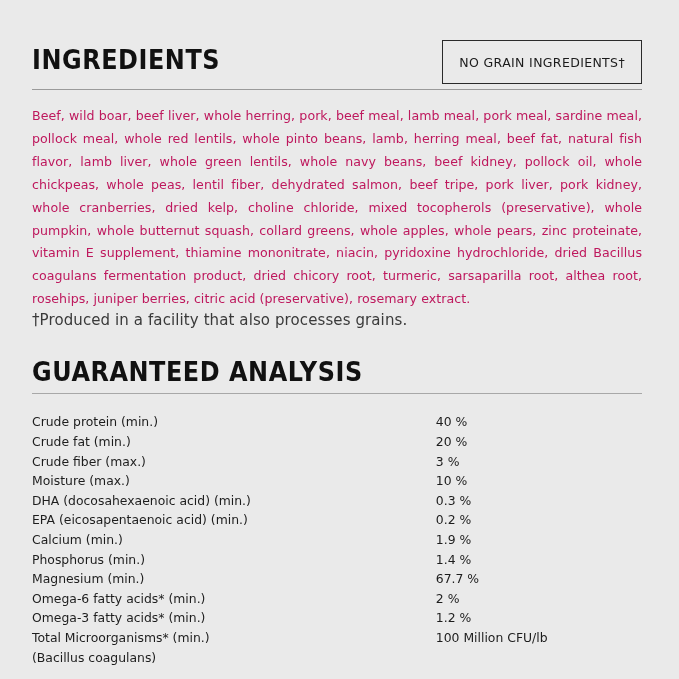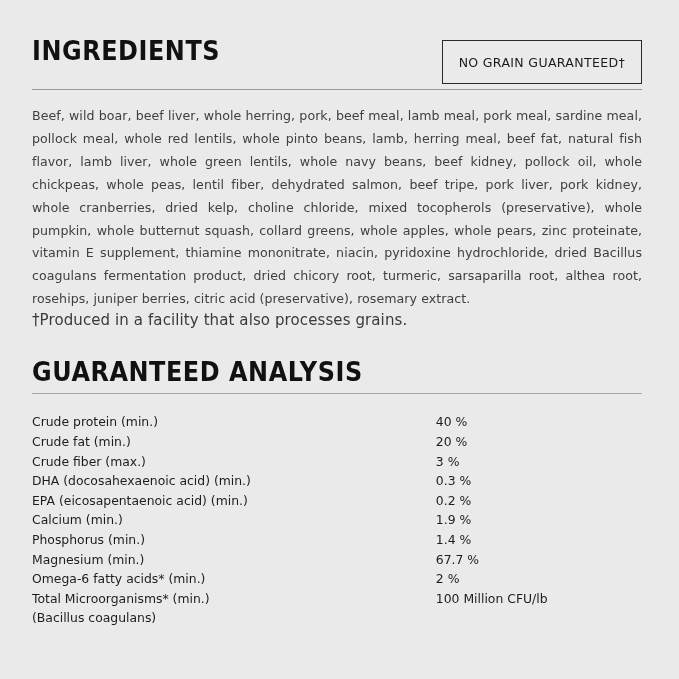--- a/index.html
+++ b/index.html
@@ -18,21 +18,21 @@
     box-sizing: border-box;
     width: 679px;
     height: 679px;
     padding: 30px 37px 0 32px;
     background: #eaeaea;
   }
 
   
   .head-row {
     display: flex;
-    align-items: flex-start;
+    align-items: center;
     justify-content: space-between;
     margin-top: 8px;
   }
   .section-title {
     font-family: "DejaVu Sans", sans-serif;
     font-weight: 700;
     font-size: 26px;
     letter-spacing: 0.6px;
     line-height: 1;
     margin: 0;
@@ -61,21 +61,21 @@
     border-top: 1px solid #a8a8a8;
   }
 
   
   .ingredients-body {
     margin-top: 15px;
     font-size: 12.6px;
     line-height: 1.82;
     text-align: justify;
     text-justify: inter-word;
-    color: #404040;
+    color: #be185d;
     letter-spacing: 0.05px;
   }
   .footnote {
     margin-top: 0;
     font-size: 15px;
     color: #3a3a3a;
     letter-spacing: 0.1px;
   }
 
   
@@ -113,21 +113,21 @@
     padding-top: 1px;
   }
 </style>
 </head>
 <body>
 
 <div class="page">
 
   <div class="head-row">
     <h1 class="section-title">INGREDIENTS</h1>
-    <div class="no-grain-box">NO GRAIN GUARANTEED†</div>
+    <div class="no-grain-box">NO GRAIN INGREDIENTS†</div>
   </div>
   <hr class="rule">
 
   <div class="ingredients-body">Beef, wild boar, beef liver, whole herring, pork, beef meal, lamb meal, pork meal, sardine meal, pollock meal, whole red lentils, whole pinto beans, lamb, herring meal, beef fat, natural fish flavor, lamb liver, whole green lentils, whole navy beans, beef kidney, pollock oil, whole chickpeas, whole peas, lentil fiber, dehydrated salmon, beef tripe, pork liver, pork kidney, whole cranberries, dried kelp, choline chloride, mixed tocopherols (preservative), whole pumpkin, whole butternut squash, collard greens, whole apples, whole pears, zinc proteinate, vitamin E supplement, thiamine mononitrate, niacin, pyridoxine hydrochloride, dried Bacillus coagulans fermentation product, dried chicory root, turmeric, sarsaparilla root, althea root, rosehips, juniper berries, citric acid (preservative), rosemary extract.</div>
 
   <div class="footnote">†Produced in a facility that also processes grains.</div>
 
   <div class="ga-header">
     <h2 class="ga-title">GUARANTEED ANALYSIS</h2>
   </div>
@@ -141,20 +141,24 @@
       </tr>
       <tr>
         <td>Crude fat (min.)</td>
         <td class="val">20 %</td>
       </tr>
       <tr>
         <td>Crude fiber (max.)</td>
         <td class="val">3 %</td>
       </tr>
       <tr>
+        <td>Moisture (max.)</td>
+        <td class="val">10 %</td>
+      </tr>
+      <tr>
         <td>DHA (docosahexaenoic acid) (min.)</td>
         <td class="val">0.3 %</td>
       </tr>
       <tr>
         <td>EPA (eicosapentaenoic acid) (min.)</td>
         <td class="val">0.2 %</td>
       </tr>
       <tr>
         <td>Calcium (min.)</td>
         <td class="val">1.9 %</td>
@@ -165,20 +169,24 @@
       </tr>
       <tr>
         <td>Magnesium (min.)</td>
         <td class="val">67.7 %</td>
       </tr>
       <tr>
         <td>Omega-6 fatty acids* (min.)</td>
         <td class="val">2 %</td>
       </tr>
       <tr>
+        <td>Omega-3 fatty acids* (min.)</td>
+        <td class="val">1.2 %</td>
+      </tr>
+      <tr>
         <td>Total Microorganisms* (min.)</td>
         <td class="val">100 Million CFU/lb</td>
       </tr>
       <tr>
         <td class="ga-note" colspan="2">(Bacillus coagulans)</td>
       </tr>
     </tbody>
   </table>
 
 </div>

